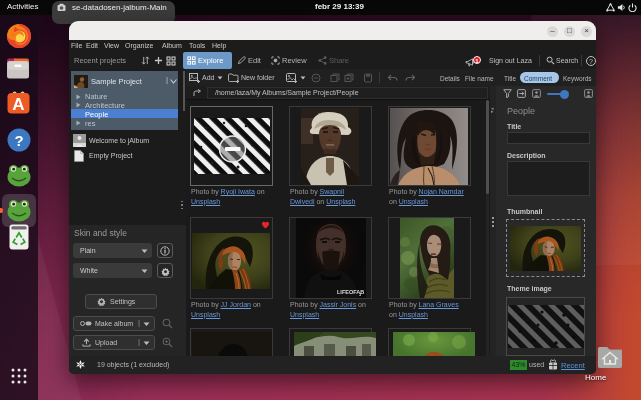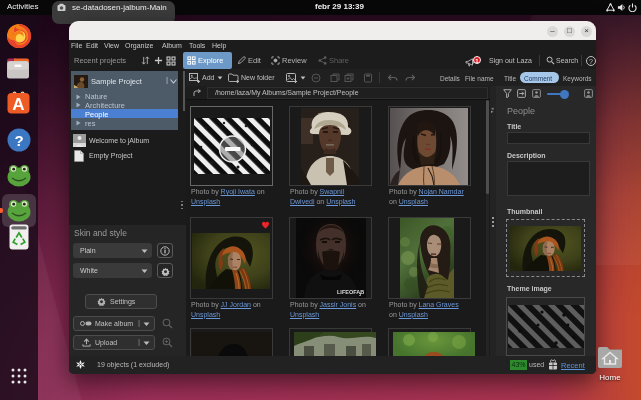--- a/index.html
+++ b/index.html
@@ -695,14 +695,14 @@
     </div>
   </div>
 
   <svg style="position:absolute;left:597px;top:344px;width:26px;height:27px;" viewBox="0 0 26 27">
     <path d="M1 5 a2 2 0 0 1 2 -2 h7 l2.5 3 h-11.5 Z" fill="#e8622e"></path>
     <path d="M1 5.5 h24 a0 0 0 0 1 0 0 v16 a2.5 2.5 0 0 1 -2.5 2.5 h-19 a2.5 2.5 0 0 1 -2.5 -2.5 Z" fill="#9a9a98"></path>
     <path d="M1 5.5 a2.5 2.5 0 0 1 2.5 -2.5 h6.5 l3 3 h9.5 a2.5 2.5 0 0 1 2.5 2.5 v13 a2.5 2.5 0 0 1 -2.5 2.5 h-19 a2.5 2.5 0 0 1 -2.5 -2.5 Z" fill="#a8a8a6"></path>
     <path d="M13 8.5 L20 14.5 H18.5 V20 H7.5 V14.5 H6 Z" fill="none" stroke="#e8e8e8" stroke-width="1.4"></path>
     <rect x="12" y="16" width="2" height="4" fill="#e8e8e8"></rect>
   </svg>
-  <div style="position:absolute;left:585px;top:373px;width:50px;text-align:center;font-size:8px;color:#fff;text-shadow:0 1px 2px rgba(0,0,0,0.8);">Home</div>
+  <div style="position:absolute;left:585px;top:373px;width:50px;text-align:left;font-size:8px;color:#fff;text-shadow:0 1px 2px rgba(0,0,0,0.8);">Home</div>
 </div>
 
 </body></html>

